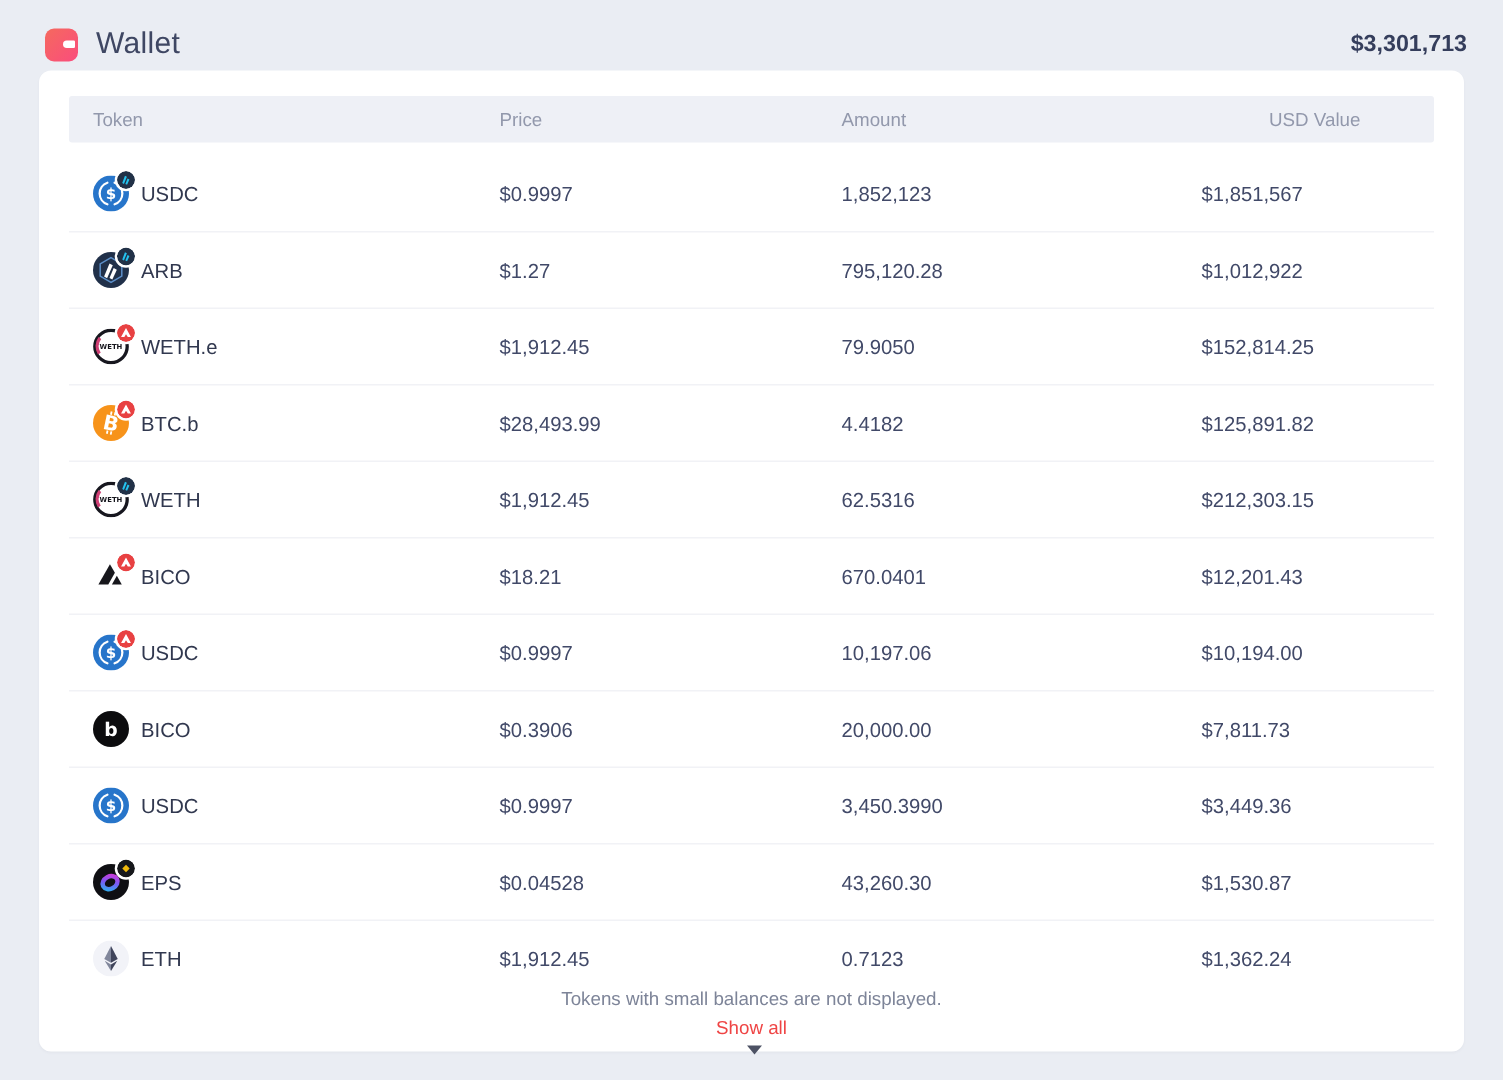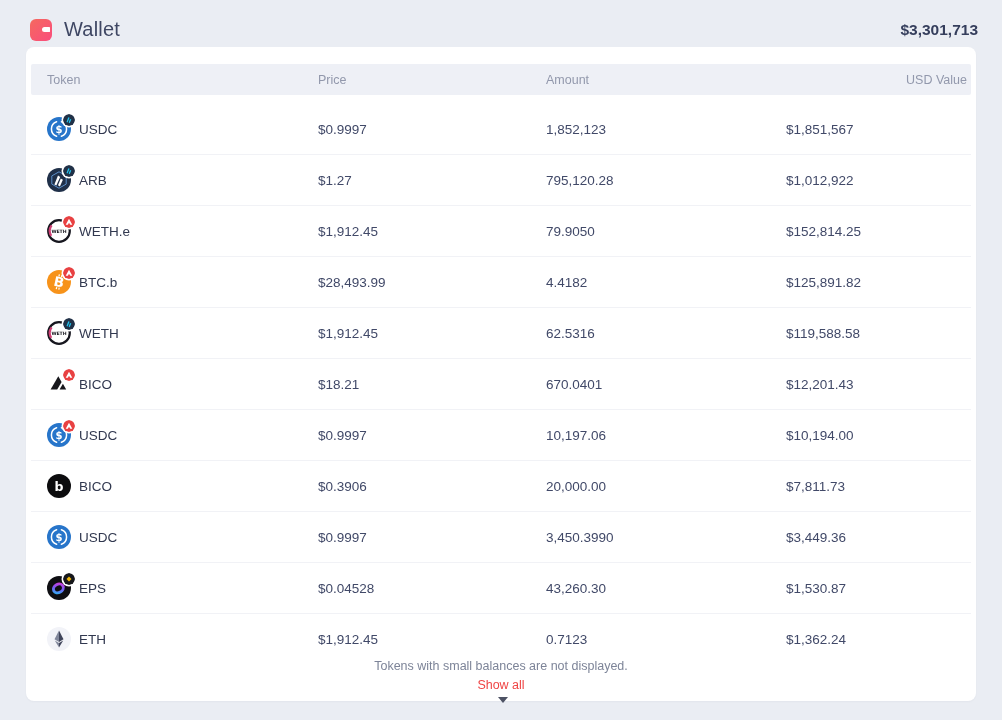--- a/index.html
+++ b/index.html
@@ -25,30 +25,30 @@
   .page-title{
     margin-left:12px;font-size:20px;color:#3f4763;font-weight:500;letter-spacing:.2px;
   }
   .wallet-total{
     margin-left:auto;font-size:15.5px;font-weight:700;color:#353e5c;
   }
   
   .panel{
     position:absolute;left:26px;top:47px;width:950px;height:654px;
     background:#ffffff;border-radius:8px;box-sizing:border-box;
-    padding:17px 5px 0;box-shadow:0 1px 2px rgba(40,50,80,.04);
+    padding:17px 20px 0;box-shadow:0 1px 2px rgba(40,50,80,.04);
   }
   
   .thead{
     display:grid;grid-template-columns:271px 228px 240px 1fr;
     align-items:center;height:31px;background:#eef0f6;border-radius:2px;
     padding:0 4px 0 16px;box-sizing:border-box;
     font-size:12.5px;color:#9298ac;margin-bottom:9px;
   }
-  .thead .col-usd{text-align:right;}
+  .thead .col-usd{text-align:center;}
   .trow{
     display:grid;grid-template-columns:271px 228px 240px 1fr;
     align-items:center;height:50px;border-bottom:1px solid #f1f2f6;
     padding:0 4px 0 16px;box-sizing:content-box;
     font-size:13.5px;color:#414968;
   }
   .trow:last-child{border-bottom:none;}
   .cell-usd{text-align:left;}
   .token-cell{display:flex;align-items:center;gap:8px;color:#31384f;}
   .coin{position:relative;width:24px;height:24px;flex:none;}
@@ -195,21 +195,21 @@
                 <circle cx="6" cy="6" r="6" fill="#213147"></circle>
                 <path d="M5.3 3.2 3.5 8l1.1.6 2-4.8z" fill="#24c3ef"></path>
                 <path d="M7 5 5.6 8.6l1.1.6L8.3 5.6z" fill="#24c3ef"></path>
               </svg>
             </span>
       </span>
       <span>WETH</span>
     </span>
     <span>$1,912.45</span>
     <span>62.5316</span>
-    <span class="cell-usd">$119,588.58</span>
+    <span class="cell-usd">$212,303.15</span>
   </div>
       <div class="trow">
     <span class="token-cell">
       <span class="coin">
         <span><svg width="24" height="24" viewBox="0 0 24 24">
                 <path d="M3.6 17.6 11.3 4.2l3.3 5.7-4.4 7.7z" fill="#17171c"></path>
                 <path d="M12.6 17.6 15.9 11.8l3.3 5.8z" fill="#17171c"></path>
               </svg></span>
         <span class="net-badge">
               <svg width="12" height="12" viewBox="0 0 12 12">

